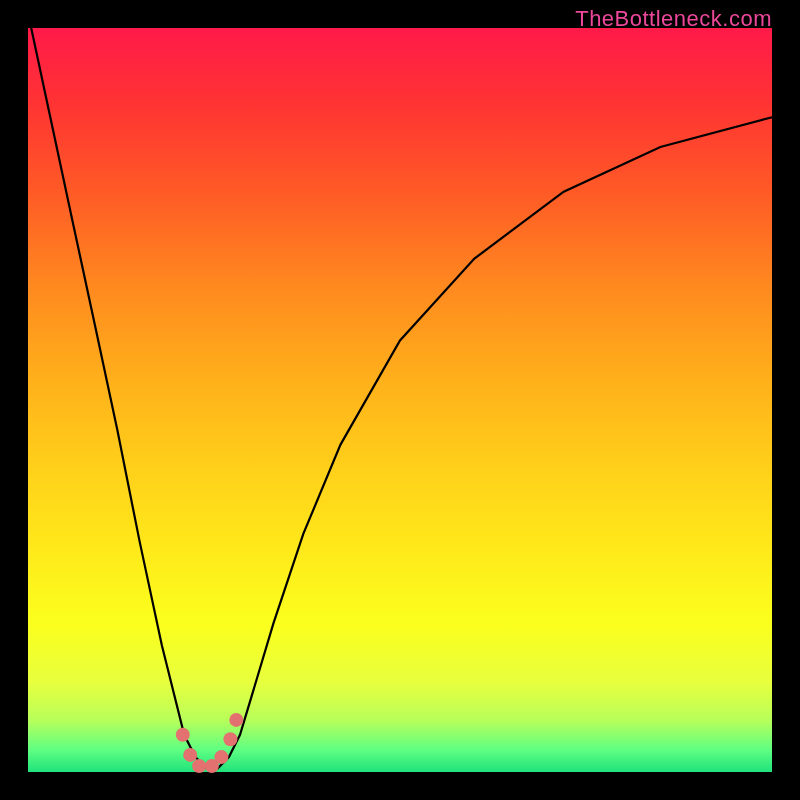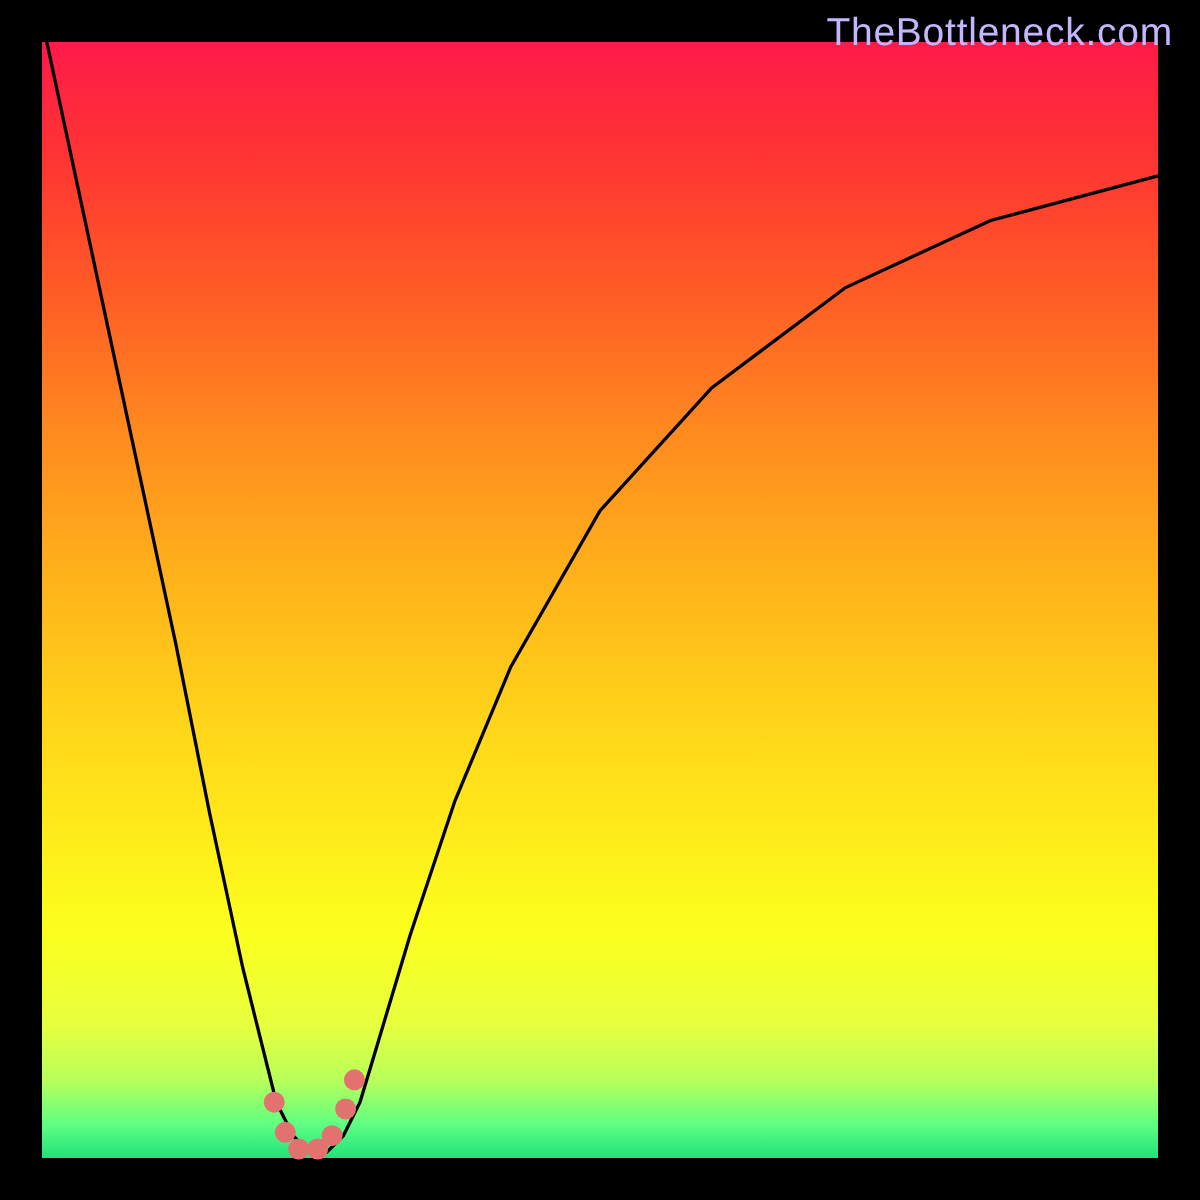--- a/index.html
+++ b/index.html
@@ -29,23 +29,23 @@
       #fbff1d 80%,
       #e7ff3e 88%,
       #b8ff5a 93%,
       #5fff82 97%,
       #20e27b 100%
     );
   }
   .watermark {
     position: absolute;
     top: 6px;
-    right: 18px;
-    color: #c4b5fd;
-    font-size: 26px;
+    right: 28px;
+    color: #ec4899;
+    font-size: 22px;
     letter-spacing: 0.5px;
     font-weight: 400;
   }
   svg.curve {
     position: absolute;
     left: 0;
     top: 0;
     width: 744px;
     height: 744px;
     overflow: visible;

